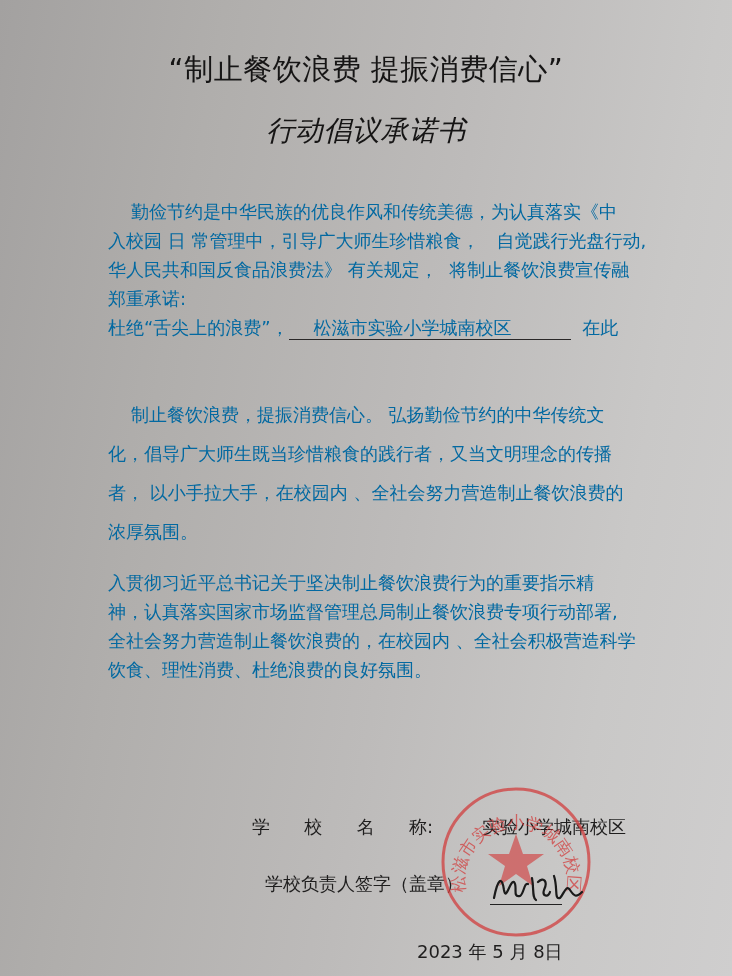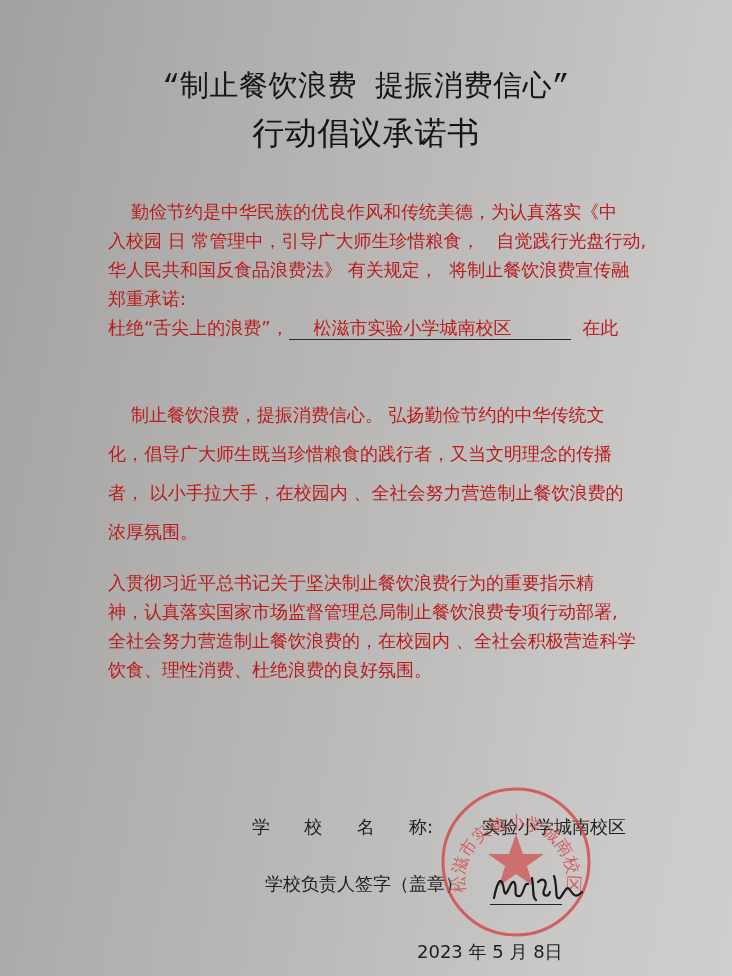--- a/index.html
+++ b/index.html
@@ -21,30 +21,30 @@
       width: 732px; height: 976px;
     }
     .title {
       position: absolute;
       left: 0; width: 732px;
       text-align: center;
       font-size: 29px;
       letter-spacing: 0.5px;
       color: #161515;
     }
-    .title-1 { top: 66px; font-family: Liberation Mono, monospace; }
-    .title-2 { top: 112px; font-size: 32px; }
+    .title-1 { top: 50px; }
+    .title-2 { top: 112px; font-size: 28px; font-style: italic; }
 
     .para {
       position: absolute;
       left: 108px;
       width: 540px;
       font-size: 18px;
       line-height: 29px;
-      color: #b91c1c;
+      color: #0369a1;
     }
     .para .line {
       display: block;
       white-space: pre;
       height: 29px;
     }
     .p1 { top: 197px; }
     .p2 { top: 395px; line-height: 39px; }
     .p2 .line { height: 39px; }
     .p3 { top: 568px; line-height: 29px; }

